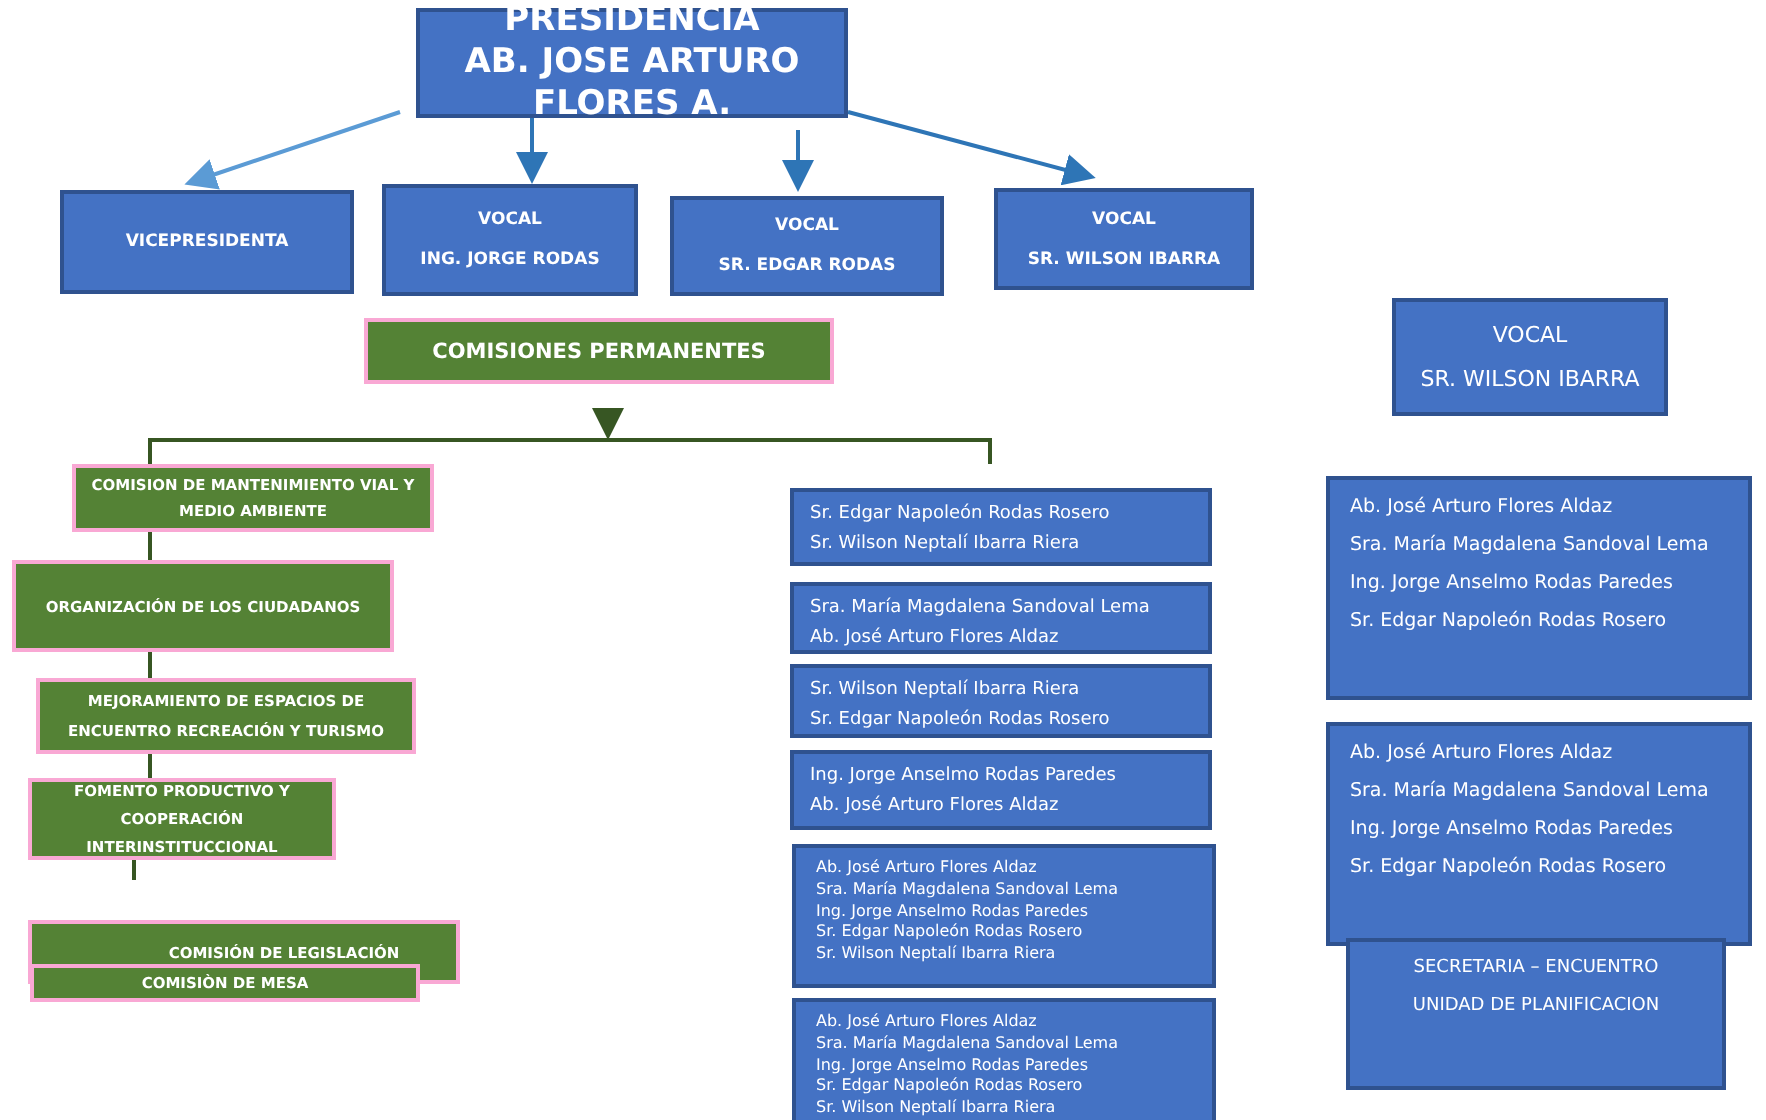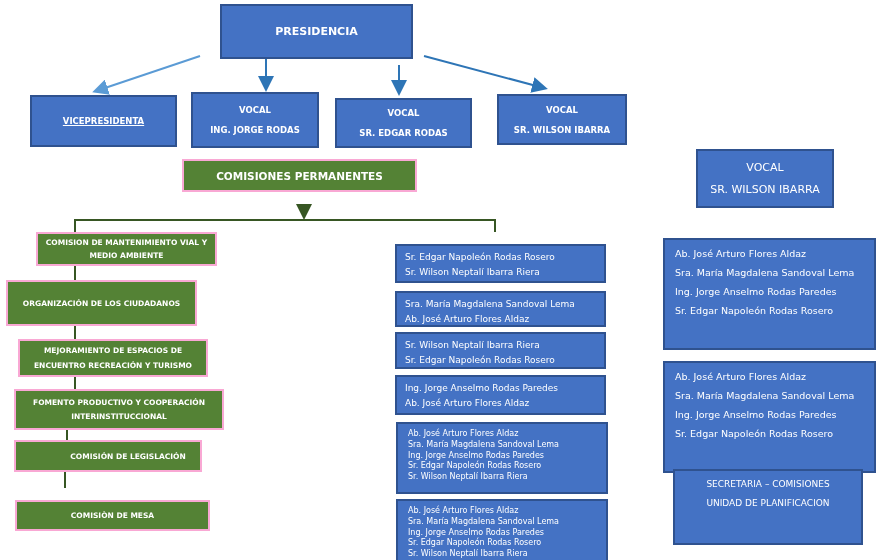--- a/index.html
+++ b/index.html
@@ -39,25 +39,26 @@
   <line x1="75" y1="266" x2="75" y2="280" stroke="#375623" stroke-width="2"></line>
   <line x1="75" y1="326" x2="75" y2="339" stroke="#375623" stroke-width="2"></line>
   <line x1="75" y1="377" x2="75" y2="391" stroke="#375623" stroke-width="2"></line>
   <line x1="67" y1="430" x2="67" y2="440" stroke="#375623" stroke-width="2"></line>
   <line x1="65" y1="472" x2="65" y2="488" stroke="#375623" stroke-width="2"></line>
   <line x1="497" y1="271" x2="497" y2="280" stroke="#375623" stroke-width="2"></line>
   <line x1="497" y1="315" x2="497" y2="320" stroke="#375623" stroke-width="2"></line>
   <line x1="497" y1="357" x2="497" y2="363" stroke="#375623" stroke-width="2"></line>
 </svg>
 
-<div class="box blue hdr" style="left:208px;top:4px;width:193px;height:55px;font-size:11px;line-height:21px;margin-left:12px;">
+<div class="box blue hdr" style="left:208px;top:4px;width:216px;height:55px;font-size:17px;line-height:21px;">
   <span>PRESIDENCIA</span>
+  <span>AB. JOSE ARTURO FLORES A.</span>
 </div>
 
-<div class="box blue hdr" style="left:30px;top:95px;width:147px;height:52px;font-size:8.5px;line-height:19px;text-decoration:underline;">
+<div class="box blue hdr" style="left:30px;top:95px;width:147px;height:52px;font-size:8.5px;line-height:19px;">
   <span>VICEPRESIDENTA</span>
 </div>
 <div class="box blue hdr" style="left:191px;top:92px;width:128px;height:56px;font-size:8.5px;line-height:20px;">
   <span>VOCAL</span>
   <span>ING. JORGE RODAS</span>
 </div>
 <div class="box blue hdr" style="left:335px;top:98px;width:137px;height:50px;font-size:8.5px;line-height:20px;">
   <span>VOCAL</span>
   <span>SR. EDGAR RODAS</span>
 </div>
@@ -74,28 +75,28 @@
   <span>COMISION DE MANTENIMIENTO VIAL Y</span>
   <span>MEDIO AMBIENTE</span>
 </div>
 <div class="box green hdr" style="left:6px;top:280px;width:191px;height:46px;font-size:7.5px;line-height:17px;">
   <span>ORGANIZACIÓN DE LOS CIUDADANOS</span>
 </div>
 <div class="box green hdr" style="left:18px;top:339px;width:190px;height:38px;font-size:7.5px;line-height:15px;align-items:center;">
   <span>MEJORAMIENTO DE ESPACIOS DE</span>
   <span>ENCUENTRO RECREACIÓN Y TURISMO</span>
 </div>
-<div class="box green hdr" style="left:14px;top:389px;width:210px;height:41px;font-size:7.5px;line-height:14px;">
+<div class="box green hdr" style="left:14px;top:389px;width:154px;height:41px;font-size:7.5px;line-height:14px;">
   <span>FOMENTO PRODUCTIVO Y COOPERACIÓN</span>
   <span>INTERINSTITUCCIONAL</span>
 </div>
-<div class="box green hdr" style="left:14px;top:440px;width:188px;height:32px;font-size:7.5px;padding-left:40px;">
+<div class="box green hdr" style="left:14px;top:460px;width:216px;height:32px;font-size:7.5px;padding-left:40px;">
   <span>COMISIÓN DE LEGISLACIÓN</span>
 </div>
-<div class="box green hdr" style="left:15px;top:500px;width:195px;height:31px;font-size:7.5px;">
+<div class="box green hdr" style="left:15px;top:482px;width:195px;height:19px;font-size:7.5px;">
   <span>COMISIÒN DE MESA</span>
 </div>
 
 <div class="box blue list" style="left:395px;top:232px;width:211px;height:39px;">
   <span>Sr. Edgar Napoleón Rodas Rosero</span>
   <span>Sr. Wilson Neptalí Ibarra Riera</span>
 </div>
 <div class="box blue list" style="left:395px;top:279px;width:211px;height:36px;">
   <span>Sra. María Magdalena Sandoval Lema</span>
   <span>Ab. José Arturo Flores Aldaz</span>
@@ -133,15 +134,15 @@
   <span>Ing. Jorge Anselmo Rodas Paredes</span>
   <span>Sr. Edgar Napoleón Rodas Rosero</span>
 </div>
 <div class="box blue list wide" style="left:663px;top:349px;width:213px;height:112px;">
   <span>Ab. José Arturo Flores Aldaz</span>
   <span>Sra. María Magdalena Sandoval Lema</span>
   <span>Ing. Jorge Anselmo Rodas Paredes</span>
   <span>Sr. Edgar Napoleón Rodas Rosero</span>
 </div>
 <div class="box blue" style="left:673px;top:469px;width:190px;height:76px;font-size:9px;line-height:19px;text-align:center;padding-top:4px;">
-  <span style="display:block">SECRETARIA – COMISIONES</span>
+  <span style="display:block">SECRETARIA – ENCUENTRO</span>
   <span style="display:block">UNIDAD DE PLANIFICACION</span>
 </div>
 
 </body></html>

